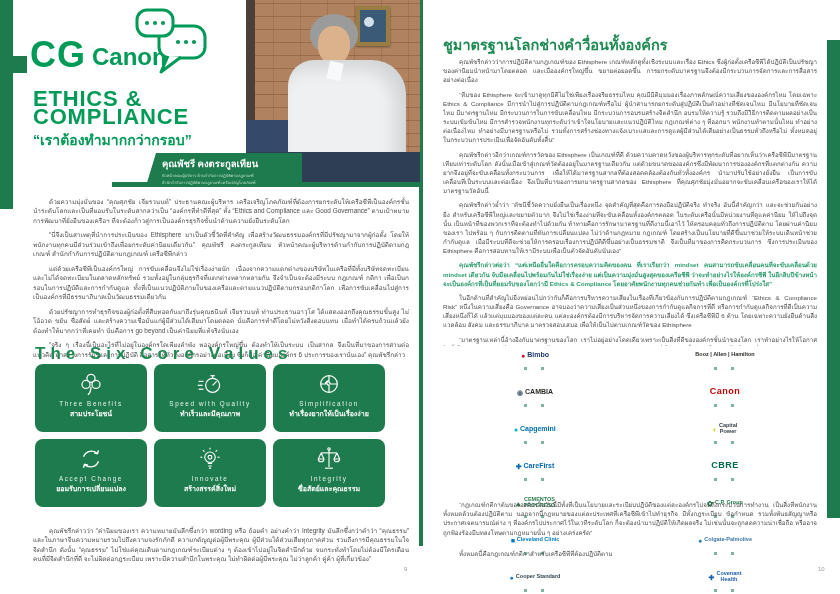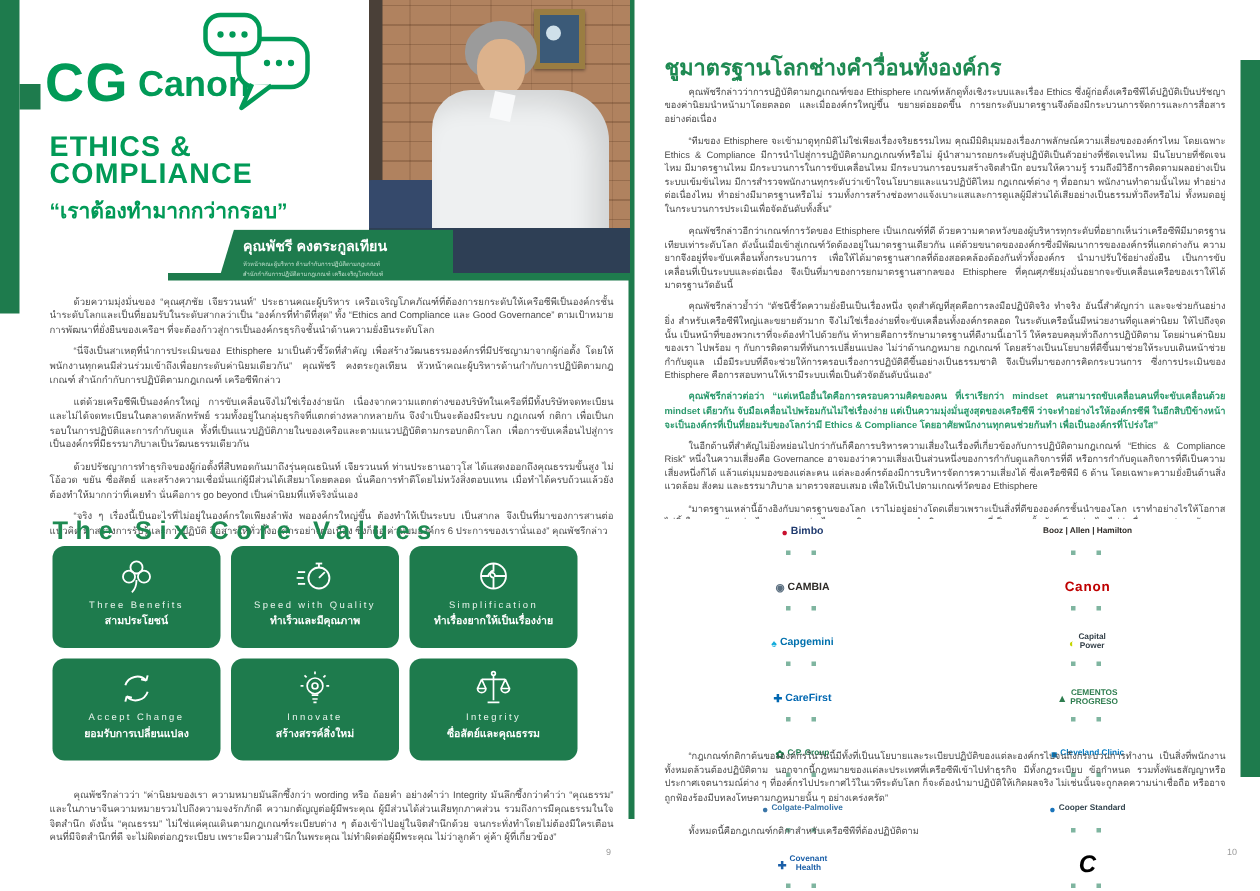--- a/index.html
+++ b/index.html
@@ -7,21 +7,21 @@
           font-family:"Liberation Sans",sans-serif;}
   
   .corner-bar{position:absolute;left:0;top:0;width:13px;height:209px;background:#1e7b4d;}
   .corner-tab{position:absolute;left:13px;top:56px;width:14px;height:17px;background:#1e7b4d;}
   .divider{position:absolute;left:419px;top:0;width:4px;height:546px;background:#1e7b4d;}
   .right-bar{position:absolute;left:827px;top:40px;width:13px;height:478px;background:#1e7b4d;}
   .cg-row{position:absolute;left:30px;top:20px;height:70px;}
   .cg-c{font-size:36px;font-weight:900;color:#019a57;letter-spacing:1px;vertical-align:bottom;line-height:70px;}
   .cg-t{font-size:24px;font-weight:800;color:#019a57;vertical-align:bottom;line-height:66px;margin-left:6px;}
   .bubble-svg{position:absolute;left:104px;top:-14px;}
-  .ethics-title{position:absolute;left:33px;top:90px;font-size:19px;font-weight:800;color:#019a57;
+  .ethics-title{position:absolute;left:33px;top:90px;font-size:22px;font-weight:800;color:#019a57;
                 letter-spacing:.8px;line-height:18px;}
   .ethics-sub{position:absolute;left:33px;top:129px;font-size:14px;font-weight:700;color:#019a57;}
   
   .photo{position:absolute;left:246px;top:0;width:174px;height:186px;overflow:hidden;background:#b0825f;
          background-image:repeating-linear-gradient(0deg,rgba(60,30,10,.22) 0 1px,transparent 1px 13px),
                           repeating-linear-gradient(90deg,rgba(60,30,10,.12) 0 1px,transparent 1px 27px);}
   .photo .edge{position:absolute;left:0;top:0;width:9px;height:100%;background:#4a4038;}
   .photo .frame{position:absolute;left:110px;top:6px;width:26px;height:32px;background:#3b5a78;
                 border:4px solid #9a7d42;box-shadow:0 1px 2px rgba(0,0,0,.4);}
   .photo .frame i{position:absolute;left:4px;top:7px;width:10px;height:10px;border-radius:50%;background:#cfe0ea;}
@@ -313,20 +313,33 @@
             <span class="cap-ico"></span>
             <span class="cap-lines"><span class="l1"></span><span class="l2"></span></span>
           </div>
           <div class="cap-g">
             <span class="cap-ico"></span>
             <span class="cap-lines"><span class="l1"></span><span class="l2"></span></span>
           </div>
         </div>
       </div>
       <div class="logo-cell">
+        <div class="logo-mark lg"><span style="color: rgb(0, 106, 77);">CBRE</span></div>
+        <div class="cap">
+          <div class="cap-g">
+            <span class="cap-ico"></span>
+            <span class="cap-lines"><span class="l1"></span><span class="l2"></span></span>
+          </div>
+          <div class="cap-g">
+            <span class="cap-ico"></span>
+            <span class="cap-lines"><span class="l1"></span><span class="l2"></span></span>
+          </div>
+        </div>
+      </div>
+      <div class="logo-cell">
         <div class="logo-mark sm"><span class="gl" style="color: rgb(46, 125, 79);">▲</span><span style="color: rgb(46, 125, 79);">CEMENTOS
 PROGRESO</span></div>
         <div class="cap">
           <div class="cap-g">
             <span class="cap-ico"></span>
             <span class="cap-lines"><span class="l1"></span><span class="l2"></span></span>
           </div>
           <div class="cap-g">
             <span class="cap-ico"></span>
             <span class="cap-lines"><span class="l1"></span><span class="l2"></span></span>

